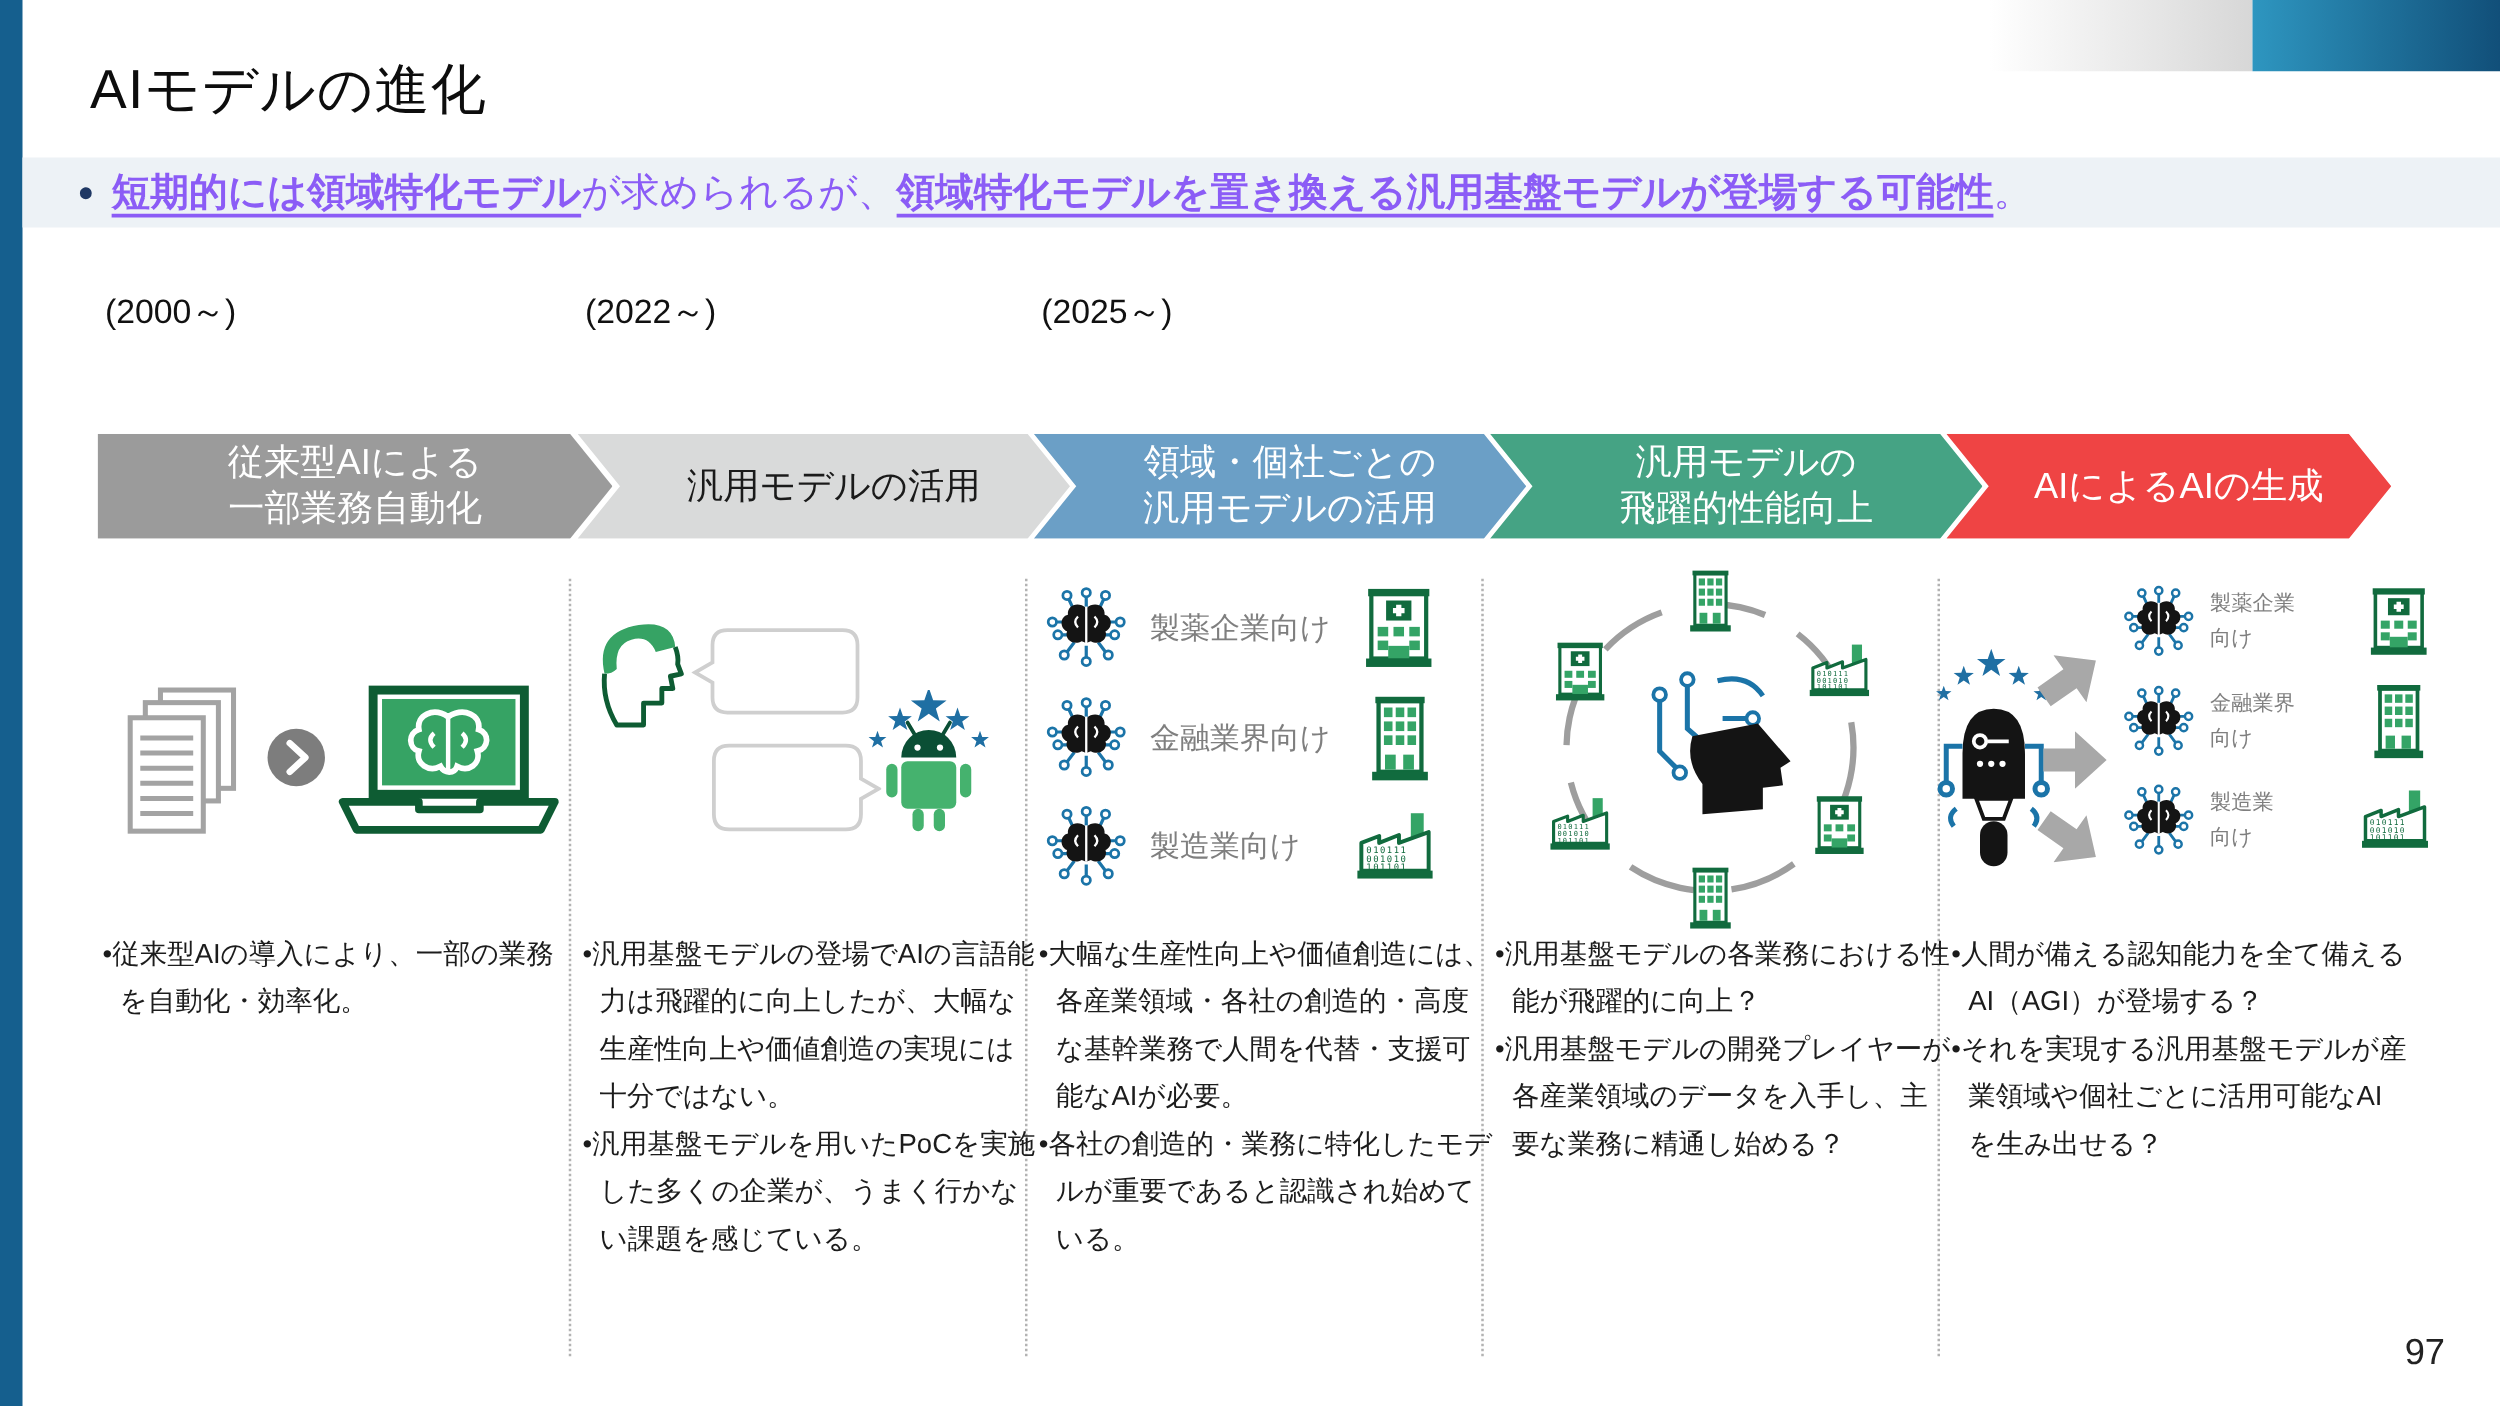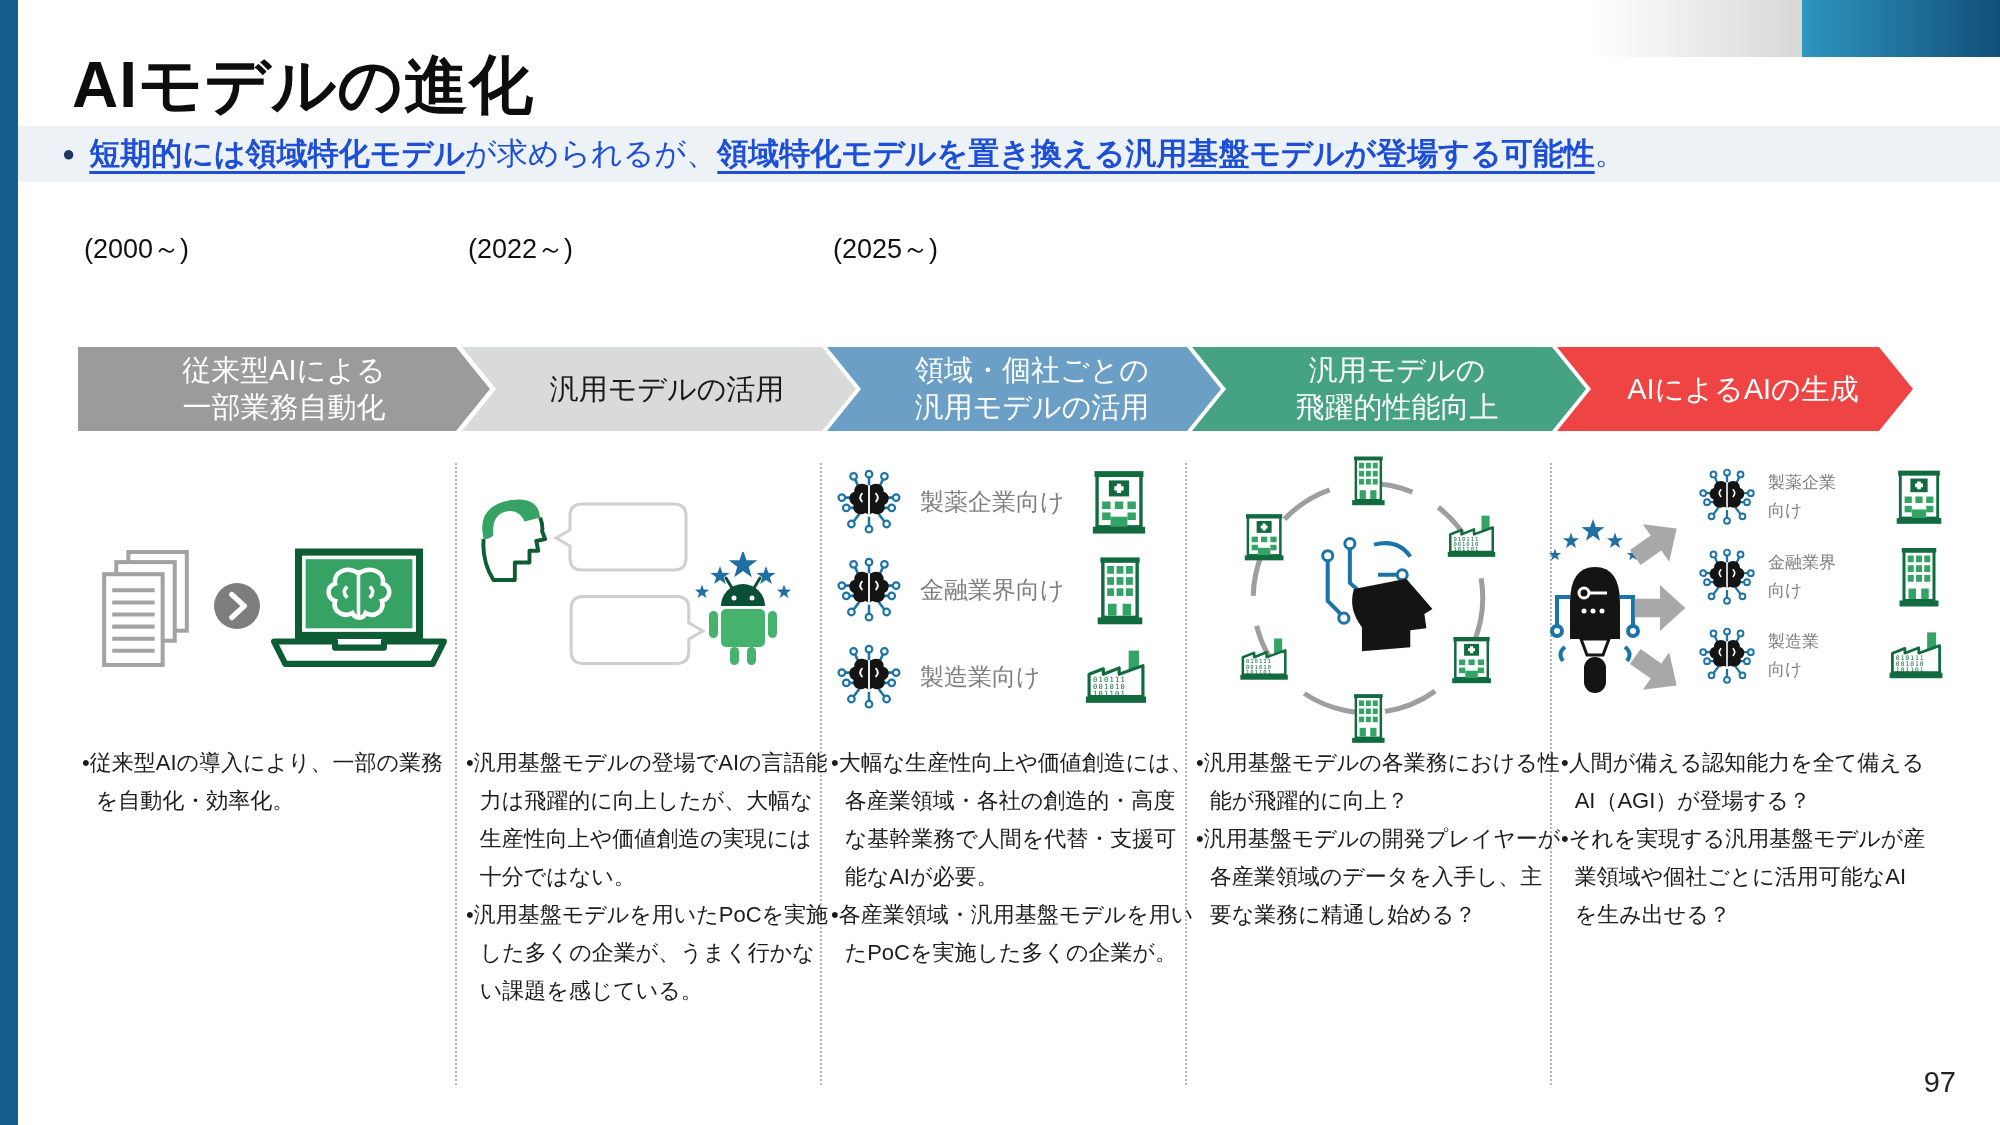--- a/index.html
+++ b/index.html
@@ -4,24 +4,24 @@
 <style>
   html,body{margin:0;padding:0;background:#e8e8e8;}
   .slide{
     position:relative;width:2000px;height:1125px;background:#ffffff;
     font-family:"Liberation Sans","DejaVu Sans",sans-serif;color:#1c1c1c;overflow:hidden;
   }
   .left-bar{position:absolute;left:0;top:0;width:18px;height:1125px;background:#155f8e;}
   .deco{position:absolute;left:1592px;top:0;width:408px;height:57px;display:flex;}
   .deco-gray{width:210px;height:100%;background:linear-gradient(90deg,#ffffff,#d7d7d7);}
   .deco-blue{width:198px;height:100%;background:linear-gradient(90deg,#2e96c0,#114f79);}
-  .title{position:absolute;left:72px;top:42px;font-size:64px;font-weight:bold;color:#0d0d0d;letter-spacing:1px;margin:0;}
+  .title{position:absolute;left:72px;top:42px;font-size:44px;font-weight:normal;color:#0d0d0d;letter-spacing:1px;margin:0;}
   .key-bar{position:absolute;left:18px;top:126px;width:1982px;height:56px;background:#edf2f6;display:flex;align-items:center;padding-left:44px;box-sizing:border-box;}
   .km-bullet{font-size:22px;color:#1f3864;margin-right:14px;line-height:1;}
-  .km-text{font-size:31px;color:#1d4ed8;}
+  .km-text{font-size:31px;color:#8b5cf6;}
   .km-text .hl{font-weight:bold;text-decoration:underline;text-decoration-thickness:2.5px;text-underline-offset:7px;}
   .year-label{position:absolute;top:231px;font-size:27px;color:#111;}
   .chv{position:absolute;top:347px;height:84px;display:flex;flex-direction:column;justify-content:center;align-items:center;text-align:center;font-size:29px;line-height:37px;}
   .chv.first{clip-path:polygon(0 0,calc(100% - 34px) 0,100% 50%,calc(100% - 34px) 100%,0 100%);}
   .chv.mid{clip-path:polygon(0 0,calc(100% - 34px) 0,100% 50%,calc(100% - 34px) 100%,0 100%,34px 50%);padding-left:16px;box-sizing:border-box;}
   .sep{position:absolute;top:463px;height:622px;width:0;border-left:2px dotted #b3b3b3;}
   .col-text{position:absolute;top:744px;width:366px;font-size:22px;line-height:38px;color:#1c1c1c;}
   .col-text p{margin:0 0 0 0;text-indent:-0.62em;padding-left:0.62em;}
   .icon-abs{position:absolute;}
   .ind-rows{position:absolute;display:flex;flex-direction:column;}
@@ -311,21 +311,21 @@
 
   <div class="col-text" style="left:82px">
     <p>•従来型AIの導入により、一部の業務を自動化・効率化。</p>
   </div>
   <div class="col-text" style="left:466px">
     <p>•汎用基盤モデルの登場でAIの言語能力は飛躍的に向上したが、大幅な生産性向上や価値創造の実現には十分ではない。</p>
     <p>•汎用基盤モデルを用いたPoCを実施した多くの企業が、うまく行かない課題を感じている。</p>
   </div>
   <div class="col-text" style="left:831px">
     <p>•大幅な生産性向上や価値創造には、各産業領域・各社の創造的・高度な基幹業務で人間を代替・支援可能なAIが必要。</p>
-    <p>•各産業領域・汎用基盤モデルを用いたPoCを実施した多くの企業が。</p>
+    <p>•各社の創造的・業務に特化したモデルが重要であると認識され始めている。</p>
   </div>
   <div class="col-text" style="left:1196px">
     <p>•汎用基盤モデルの各業務における性能が飛躍的に向上？</p>
     <p>•汎用基盤モデルの開発プレイヤーが各産業領域のデータを入手し、主要な業務に精通し始める？</p>
   </div>
   <div class="col-text" style="left:1561px">
     <p>•人間が備える認知能力を全て備えるAI（AGI）が登場する？</p>
     <p>•それを実現する汎用基盤モデルが産業領域や個社ごとに活用可能なAIを生み出せる？</p>
   </div>
 

